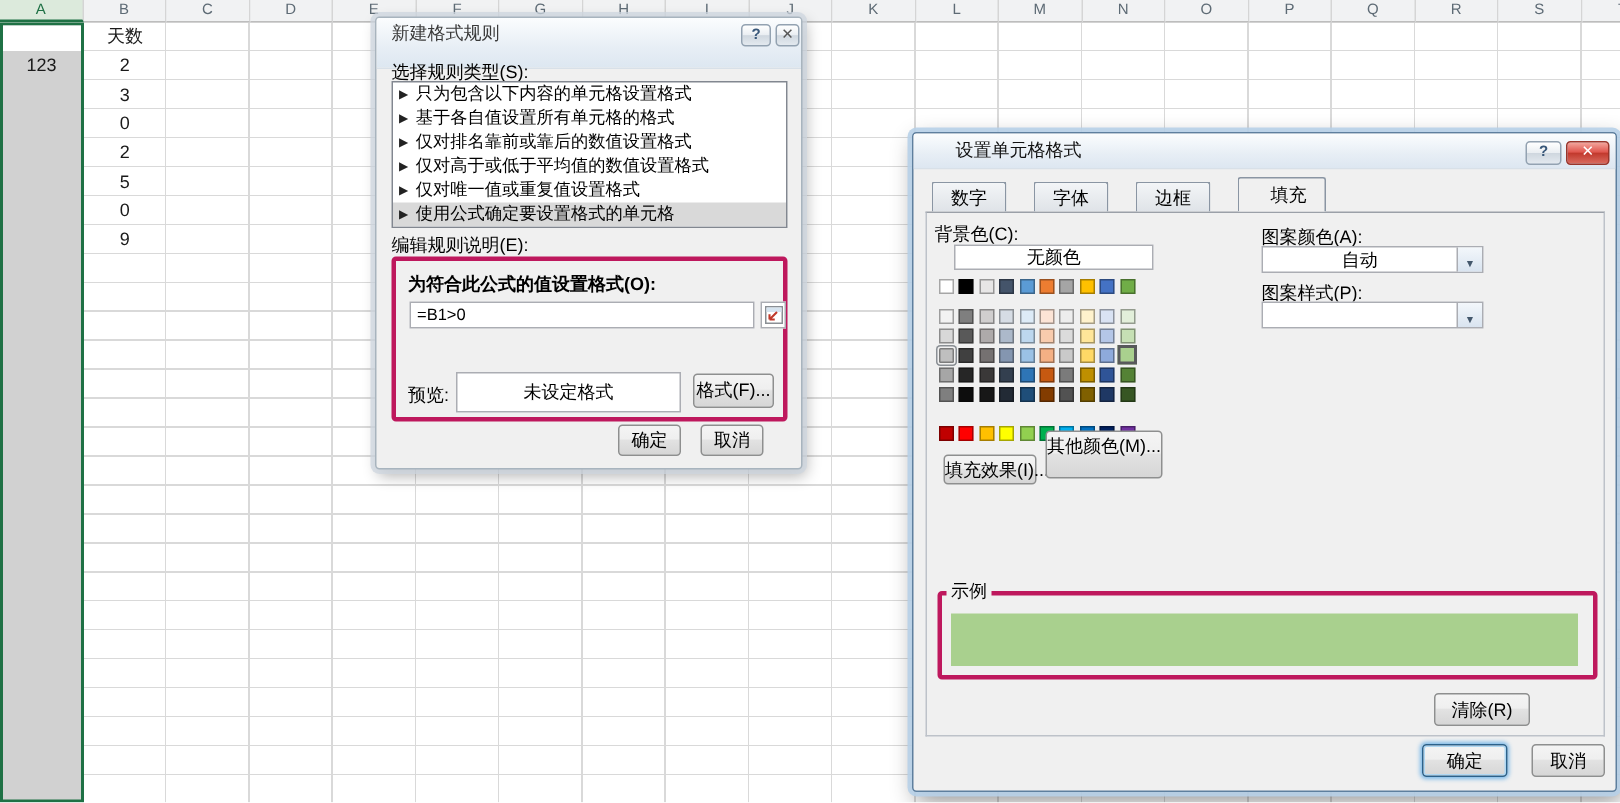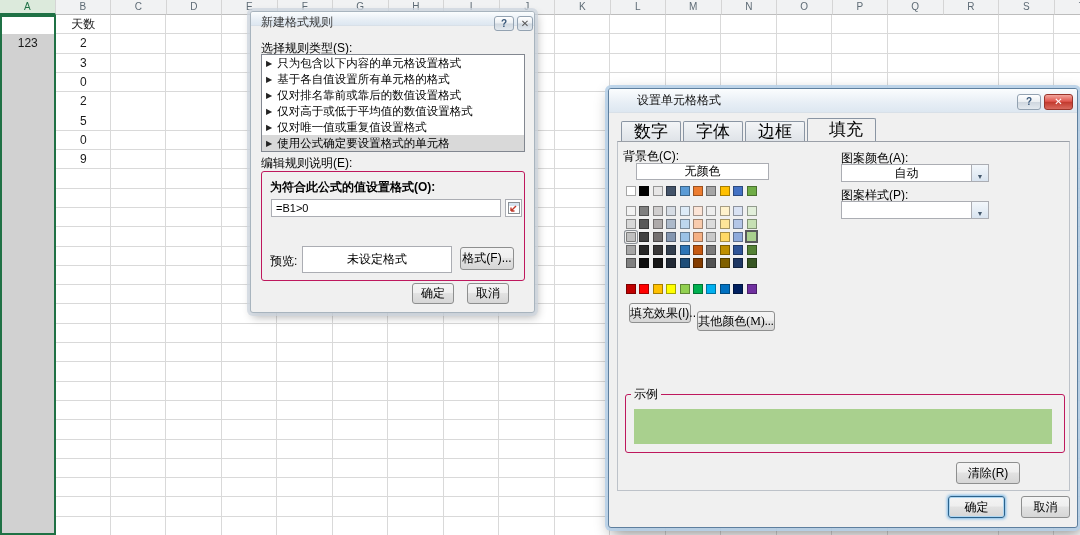--- a/index.html
+++ b/index.html
@@ -31,45 +31,45 @@
             background:linear-gradient(#FFFFFF,#EAEEF2 48%,#CFD7DF 52%,#E3E9EF); font-size:10px;
             color:#39587A; font-weight:bold; }
   .winbtn.close-red { background:linear-gradient(#F3A69D,#E0574F 45%,#C23A2E 52%,#D96A5E);
             border-color:#99352B; color:#fff; }
   .w7btn { position:absolute; background:linear-gradient(#F4F4F4,#EFEFEF 45%,#E2E2E2 50%,#D6D6D6);
            border:1px solid #8E8F8F; border-radius:3px; font-size:12px; text-align:center; color:#000;
            white-space:nowrap; }
   .w7btn.default-focus { border:1px solid #2C628B; box-shadow:0 0 3px 1px #7AB8E8, inset 0 0 0 1px #AFD7F2; }
   .lbl { position:absolute; font-size:12px; color:#000; white-space:nowrap; }
   .input { position:absolute; background:#fff; border:1px solid #ABADB3; }
-  .grp { position:absolute; border:1px solid #be185d; border-radius:3px; }
+  .grp { position:absolute; border:3px solid #be185d; border-radius:3px; }
   .grp-chip { position:absolute; background:#F0F0F0; padding:0 3px; font-size:12px; white-space:nowrap; }
 
   
   #dlg-rule { left:250px; top:11px; width:285px; height:302px; border:1px solid #A8B4BE;
               box-shadow:0 0 0 3px rgba(205,214,223,.75), 2px 4px 10px rgba(0,0,0,.3); z-index:10; }
-  #dlg-rule .titlebar { height:14px; }
+  #dlg-rule .titlebar { height:34px; }
   #dlg-rule .title { line-height:21px; }
   #rule-list { position:absolute; left:10px; top:42px; width:264px; height:98px; background:#fff;
                border:1px solid #828790; overflow:hidden; }
   .rule-item { height:16px; line-height:16px; font-size:11.5px; padding-left:4px; white-space:nowrap; color:#000; }
   .rule-item.selected { background:#D9D9D9; }
   .rule-item .arr { font-size:8px; margin-right:5px; color:#222; vertical-align:1px; }
 
   
   #dlg-fmt { left:608px; top:88px; width:470px; height:440px; border:1px solid #5E7F9E;
              box-shadow:0 0 0 3px rgba(183,208,232,.9), 3px 6px 16px rgba(0,0,0,.45); z-index:20; }
   #dlg-fmt .titlebar { height:24px; }
   #dlg-fmt .title { line-height:23px; color:#111;padding-left:28px; }
   #tab-page { position:absolute; left:8px; top:52px; width:453px; height:350px;
               border:1px solid #BDC2C9; border-top-color:#9BA0A8; z-index:0; }
   #fmt-tabs { position:absolute; left:12px; top:32px; height:20px; z-index:1; }
-  .tab { display:inline-block; height:20px; line-height:20px; padding:0 12px; font-size:17px;
+  .tab { display:inline-block; height:20px; line-height:20px; padding:0 12px; font-size:12px;
          border:1px solid #8A95A3; border-bottom:none; border-radius:2px 2px 0 0;
-         background:linear-gradient(#F3F5F7,#DFE3E8); margin-right:2px; vertical-align:bottom; color:#000; }
+         background:linear-gradient(#F3F5F7,#DFE3E8); margin-right:18px; vertical-align:bottom; color:#000; }
   .tab.active { background:#F0F0F0; height:23px; line-height:22px; margin-top:-3px; position:relative; z-index:2;padding-left:21px; }
   .swatch { position:absolute; width:10px; height:10px; border:1px solid rgba(0,0,0,.35); }
   .swatch.selected { width:13px; height:13px; margin:-2px 0 0 -2px; border:2px solid #58595B; }
   .swatch.hovered { box-shadow:0 0 0 1px #F0F0F0, 0 0 0 2px #8A8F94; border-radius:1px; }
   .drop { position:absolute; background:#fff; border:1px solid #ABADB3; }
   .drop .val { position:absolute; left:0; right:17px; top:0; bottom:0; text-align:center; font-size:12px; }
   .drop .arrowbox { position:absolute; right:0; top:0; bottom:0; width:17px; border-left:1px solid #ABADB3;
                     background:linear-gradient(#F3F7FB,#D9E4F0); text-align:center; color:#44586C; }
   .drop .arrowbox span { font-size:7px; line-height:15px; }
   #sample-bar { position:absolute; left:25px; top:320px; width:418px; height:35px; }
@@ -238,21 +238,21 @@
         <div class="swatch" style="left: 57.2px; top: 195px; background: rgb(255, 255, 0);"></div>
         <div class="swatch" style="left: 70.6px; top: 195px; background: rgb(146, 208, 80);"></div>
         <div class="swatch" style="left: 84px; top: 195px; background: rgb(0, 176, 80);"></div>
         <div class="swatch" style="left: 97.4px; top: 195px; background: rgb(0, 176, 240);"></div>
         <div class="swatch" style="left: 110.8px; top: 195px; background: rgb(0, 112, 192);"></div>
         <div class="swatch" style="left: 124.2px; top: 195px; background: rgb(0, 32, 96);"></div>
         <div class="swatch" style="left: 137.6px; top: 195px; background: rgb(112, 48, 160);"></div>
       </div>
 
     <div class="w7btn" style="left:20px;top:214px;width:62px;height:20px;line-height:18px;">填充效果(I)...</div>
-    <div class="w7btn" style="left:88px;top:222px;width:78px;height:20px;line-height:18px;font-family:Liberation Serif, serif;">其他颜色(M)...</div>
+    <div class="w7btn" style="left:88px;top:198px;width:78px;height:32px;line-height:18px;">其他颜色(M)...</div>
 
     <div class="lbl" style="left:232px;top:61px;">图案颜色(A):</div>
     <div class="drop" style="left:232px;top:75px;width:148px;height:18px;">
       <div class="val" style="line-height:16px;">自动</div>
       <div class="arrowbox">
         <span>▼</span>
       </div>
     </div>
     <div class="lbl" style="left:232px;top:98px;">图案样式(P):</div>
     <div class="drop" style="left:232px;top:112px;width:148px;height:18px;">

